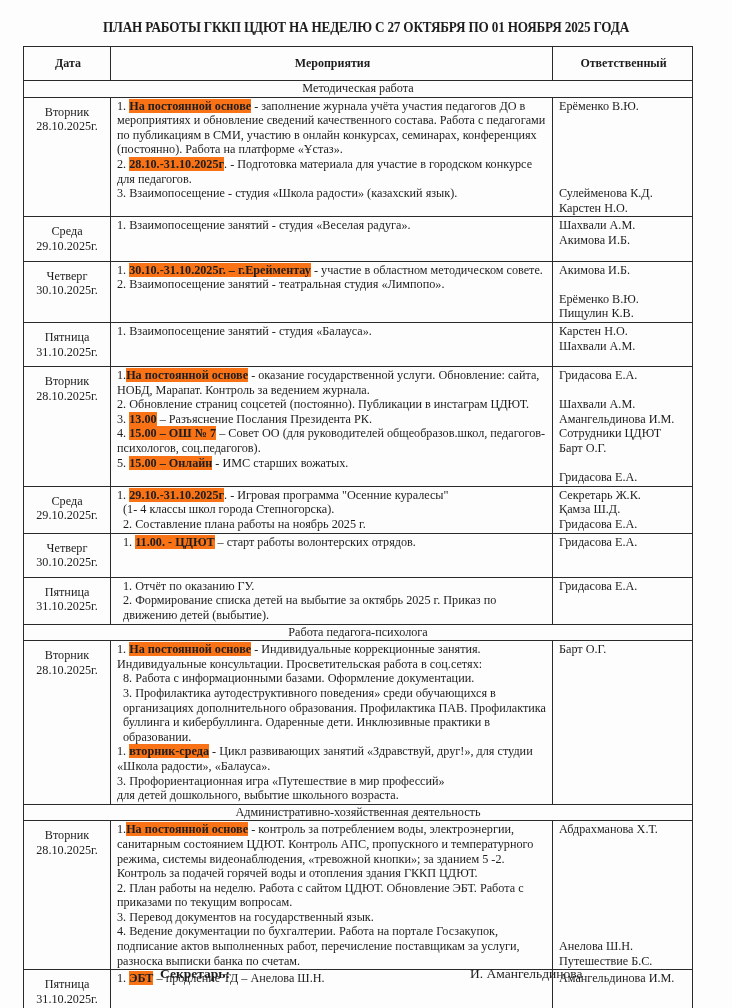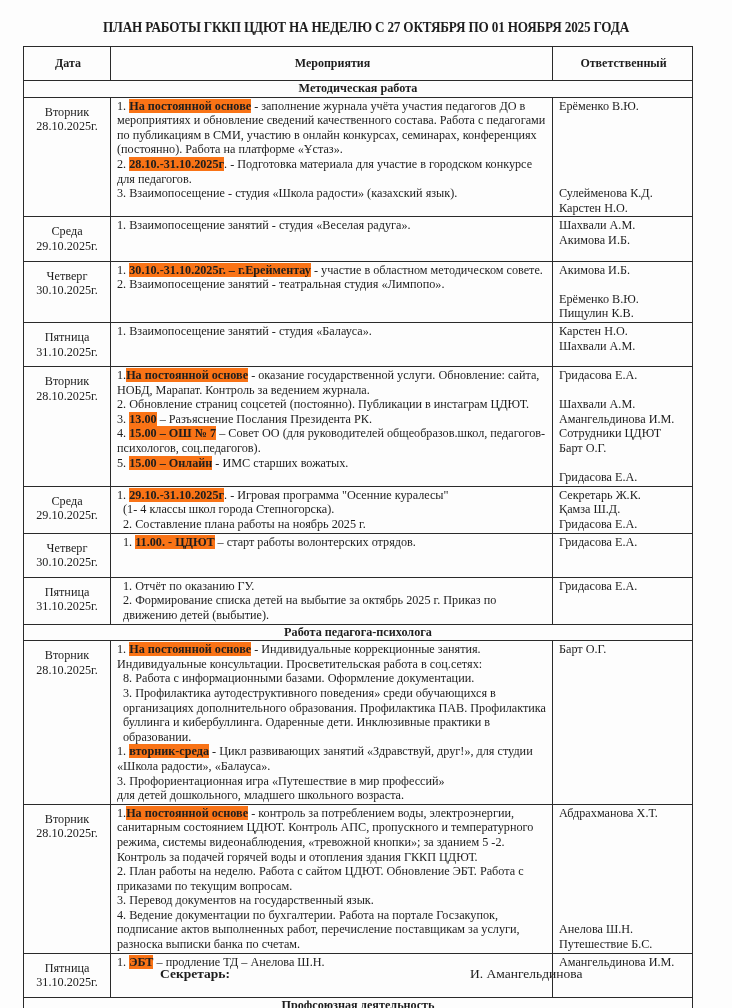--- a/index.html
+++ b/index.html
@@ -6,21 +6,21 @@
   body { width:732px; height:1008px; position:relative; overflow:hidden;
          font-family:"Liberation Serif", "DejaVu Serif", serif; color:#1d1d1d; }
   .title { position:absolute; top:19px; left:0; width:732px; text-align:center;
            font-weight:bold; font-size:14.2px; letter-spacing:-0.2px; transform:scaleX(0.93); }
   table { position:absolute; top:46px; left:23px; width:669px; border-collapse:collapse;
           table-layout:fixed; font-size:12.2px; line-height:14.6px; }
   col.c1 { width:87px; } col.c2 { width:442px; } col.c3 { width:140px; }
   td, th { border:1.3px solid #2a2a2a; vertical-align:top; padding:1px 4px 1px 6px; }
   th { height:31px; font-weight:bold; font-size:12px; vertical-align:middle; text-align:center; }
   td.date { text-align:center; padding:7px 2px; }
-  td.sec { text-align:center; font-weight:bold; padding:0 0 1px 0; height:14px; }
+  td.sec { text-align:center; font-weight:normal; padding:0 0 1px 0; height:14px; }
   .hl { background:#f97316; font-weight:bold; }
   .ev { display:block; white-space:normal; }
   .ind { padding-left:6px; }
   .resp { display:block; }
   .gap { display:block; height:14.6px; }
   .bold-c { text-align:center; font-weight:bold; }
   .footer { position:absolute; top:966px; font-size:13.5px; }
 </style>
 </head>
 <body>
@@ -179,27 +179,30 @@
     <td class="date">
           <span class="resp">Вторник</span>
           <span class="resp">28.10.2025г.</span>
         </td>
     <td>
       <span class="ev"><span>1. </span><span class="hl">На постоянной основе</span><span> - Индивидуальные коррекционные занятия. Индивидуальные консультации. Просветительская работа в соц.сетях:</span></span>
       <span class="ev ind">8. Работа с информационными базами. Оформление документации.</span>
       <span class="ev ind">3. Профилактика аутодеструктивного поведения» среди обучающихся в организациях дополнительного образования. Профилактика ПАВ. Профилактика буллинга и кибербуллинга. Одаренные дети. Инклюзивные практики в образовании.</span>
       <span class="ev"><span>1. </span><span class="hl">вторник-среда</span><span> - Цикл развивающих занятий  «Здравствуй, друг!», для студии «Школа радости», «Балауса».</span></span>
       <span class="ev">3. Профориентационная игра «Путешествие в мир профессий»</span>
-      <span class="ev">для детей дошкольного, младшего школьного возраста.</span>
+      <span class="ev">для детей дошкольного, выбытие школьного возраста.</span>
     </td>
     <td>
           <span class="resp">Барт О.Г.</span>
         </td>
   </tr>
 
+  <tr>
+        <td colspan="3" class="sec">Административно-хозяйственная деятельность</td>
+      </tr>
   <tr>
     <td class="date">
           <span class="resp">Вторник</span>
           <span class="resp">28.10.2025г.</span>
         </td>
     <td>
       <span class="ev"><span>1.</span><span class="hl">На постоянной основе</span><span>  - контроль за потреблением воды, электроэнергии, санитарным состоянием ЦДЮТ. Контроль АПС, пропускного и температурного режима, системы видеонаблюдения, «тревожной кнопки»; за  зданием 5 -2. Контроль за подачей горячей воды и отопления здания ГККП ЦДЮТ.</span></span>
       <span class="ev">2. План работы на неделю. Работа с сайтом ЦДЮТ. Обновление ЭБТ. Работа с приказами по текущим вопросам.</span>
       <span class="ev">3. Перевод документов на государственный язык.</span>
       <span class="ev">4. Ведение документации по бухгалтерии. Работа на портале Госзакупок, подписание актов выполненных работ, перечисление  поставщикам за услуги, разноска выписки банка по счетам.</span>

